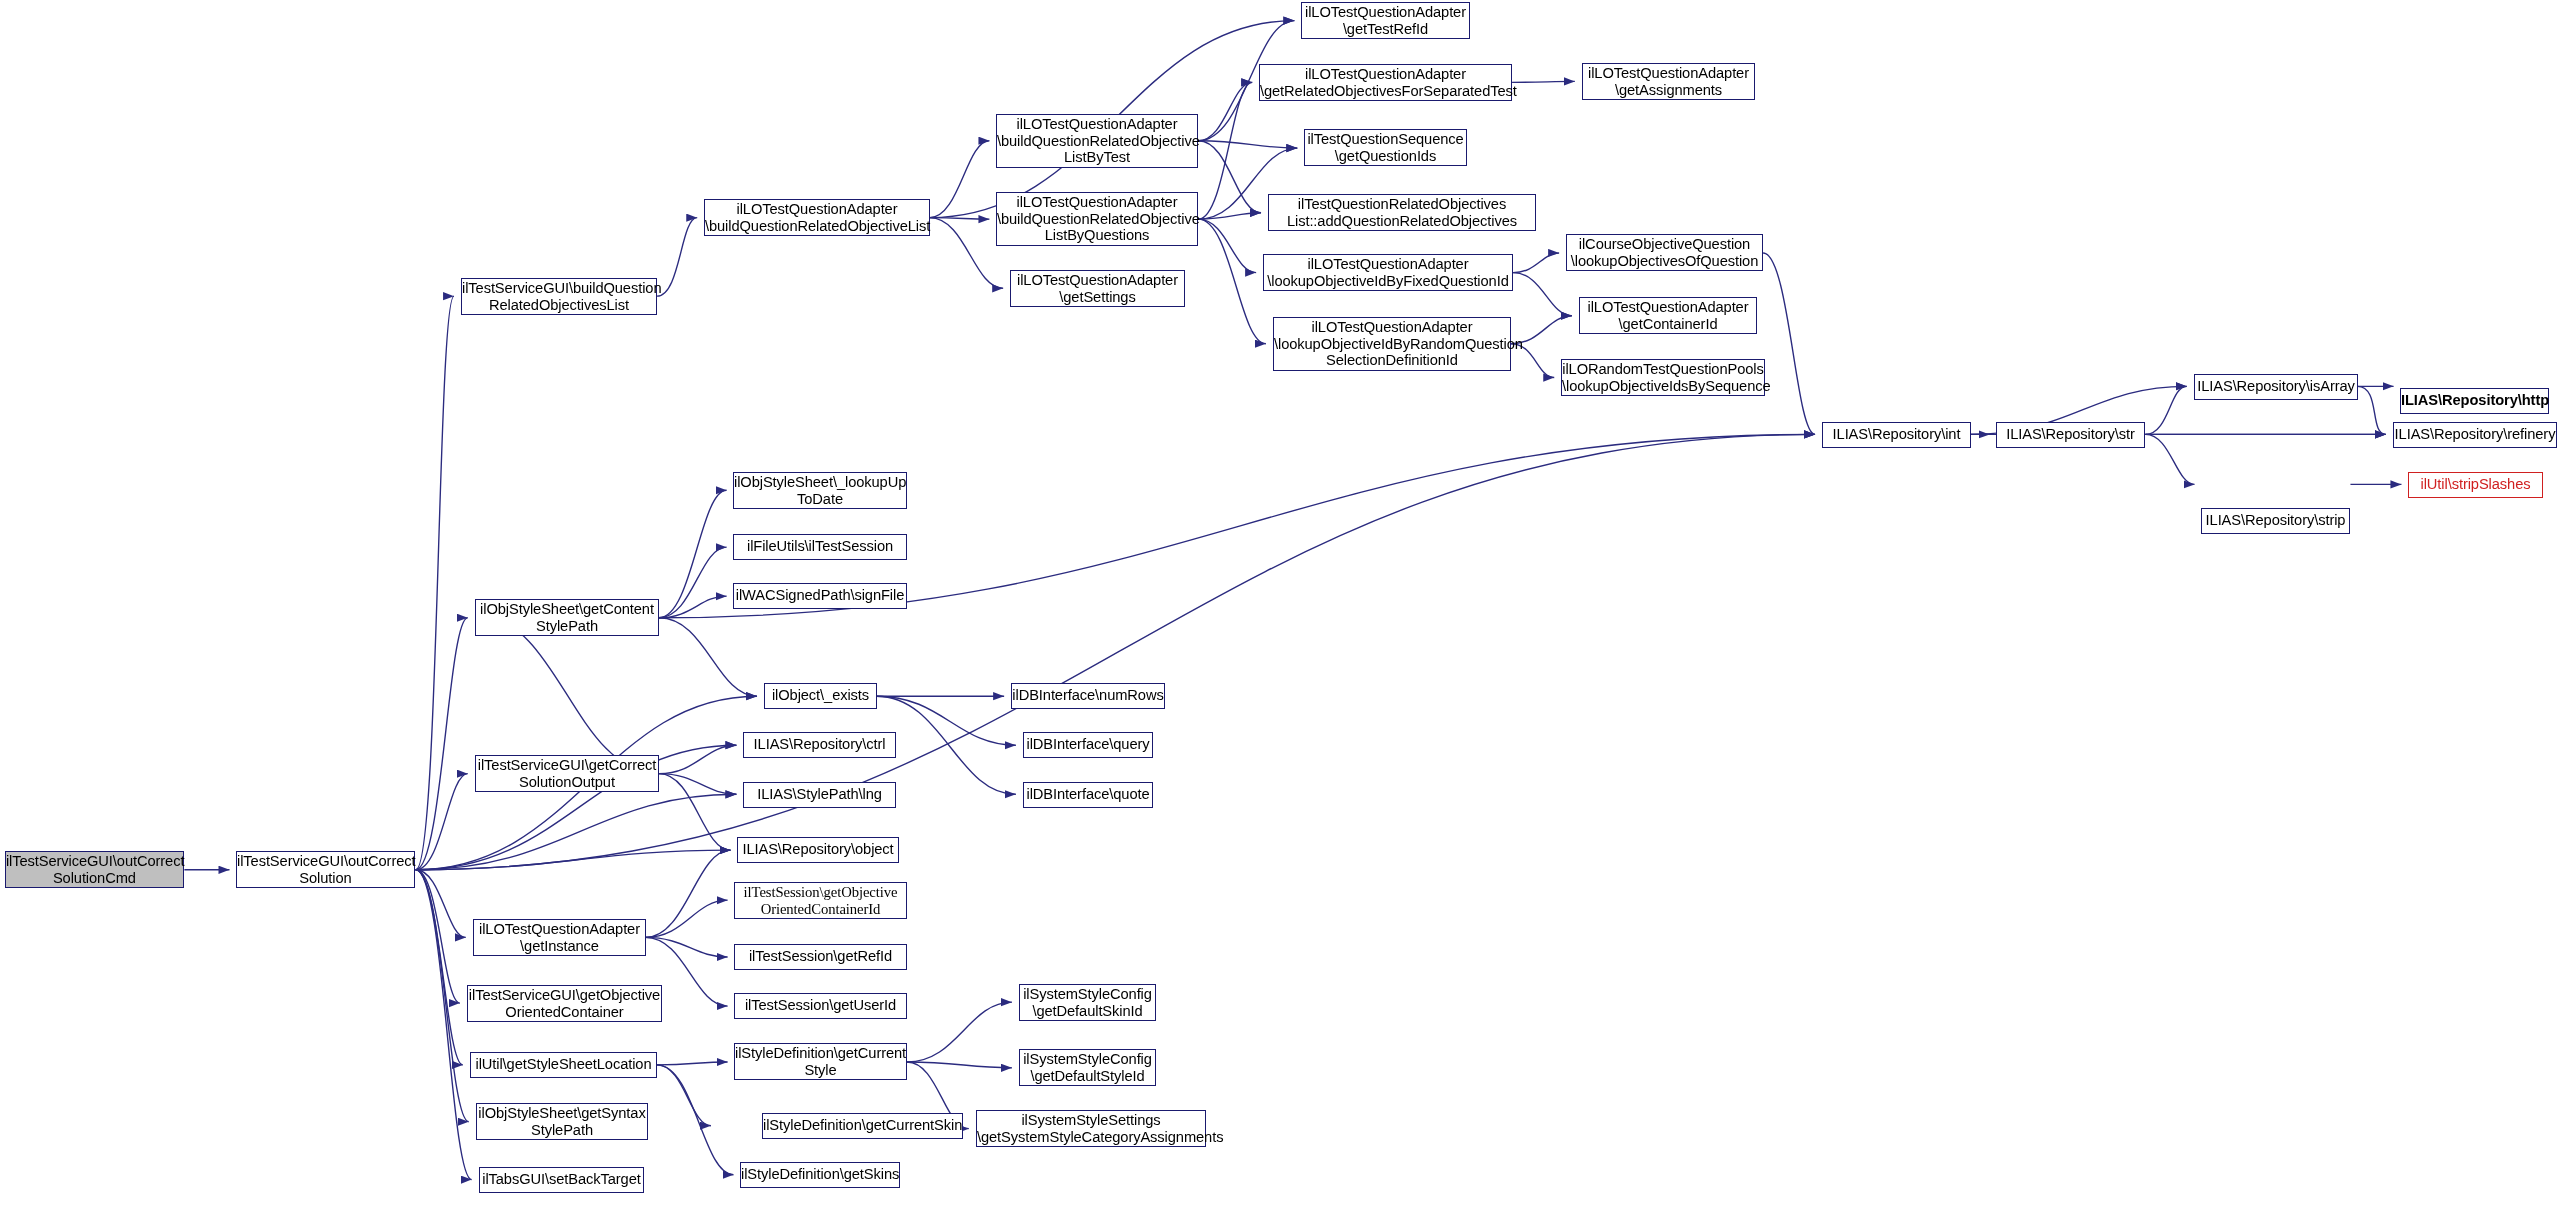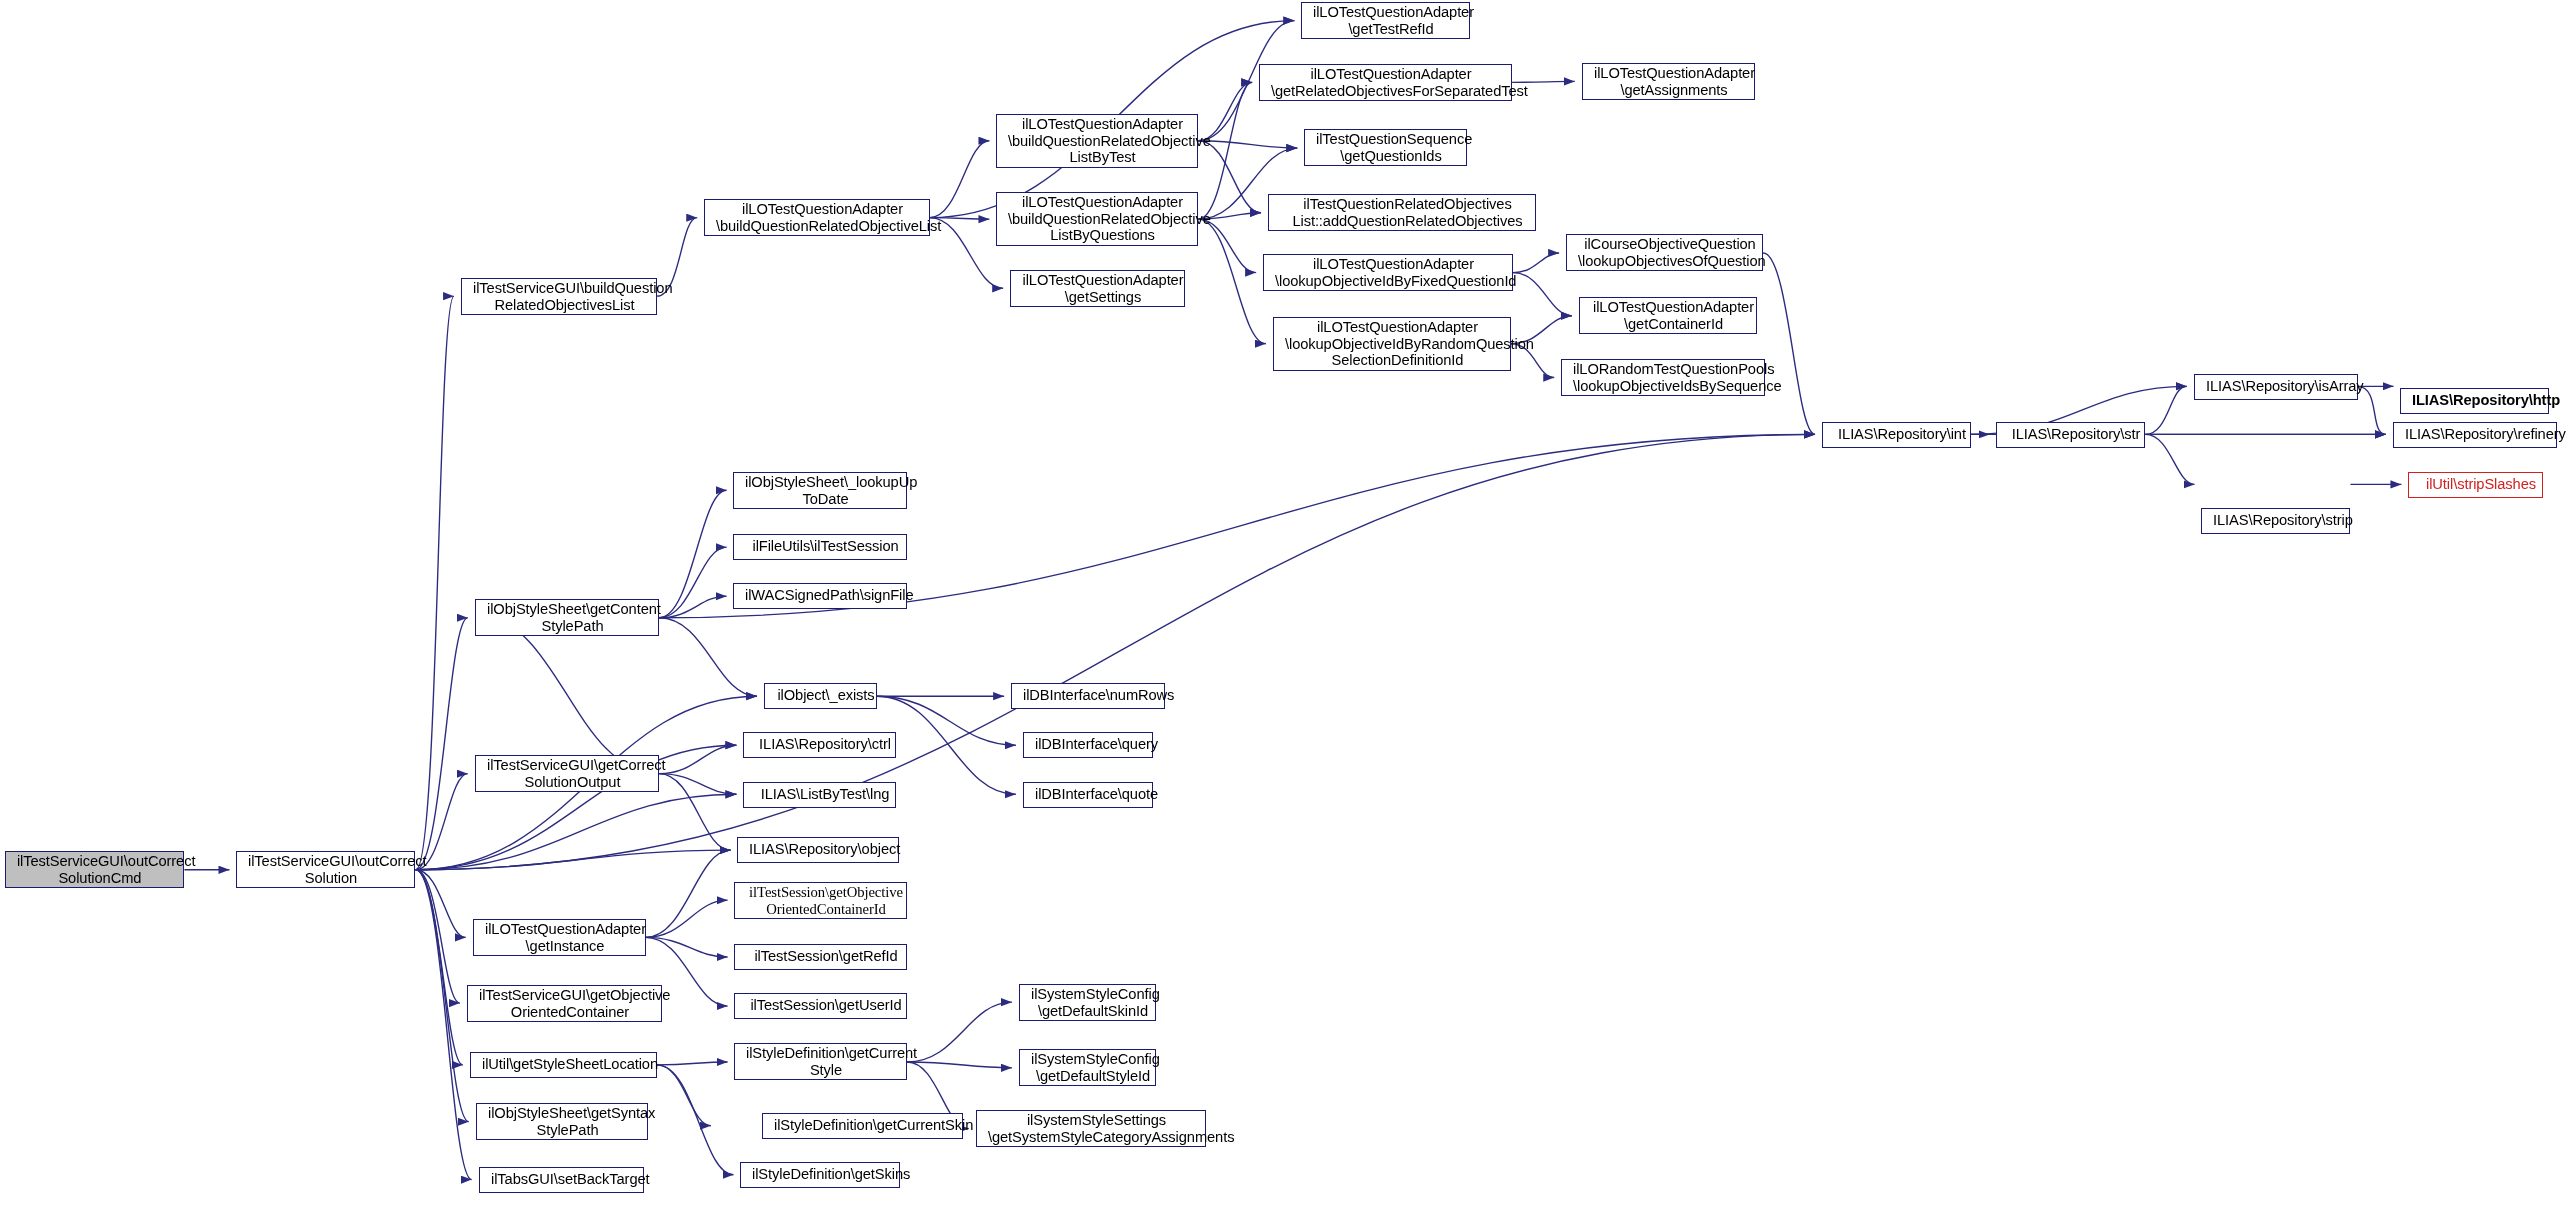--- a/index.html
+++ b/index.html
@@ -30,21 +30,20 @@
     background: #ffffff;
     color: #000000;
     font-size: 14.7px;
     line-height: 16.7px;
     display: flex;
     align-items: center;
     justify-content: center;
     text-align: center;
     white-space: pre;
     letter-spacing: -0.1px;
-    padding-left: 11px;
   }
   .node.root {
     background: #bfbfbf;
   }
   .node.highlight {
     border-color: #d02020;
     color: #d02020;
   }
   .node span {
     display: block;
@@ -180,21 +179,21 @@
       <div class="node" style="left: 733px; top: 583px; width: 174px; height: 25.5px;"><span>ilWACSignedPath\signFile</span></div>
       <div class="node" style="left: 475px; top: 599px; width: 184px; height: 37px;"><span>ilObjStyleSheet\getContent
 StylePath</span></div>
       <div class="node" style="left: 764px; top: 683px; width: 113px; height: 25.5px;"><span>ilObject\_exists</span></div>
       <div class="node" style="left: 1011px; top: 683px; width: 154px; height: 25.5px;"><span>ilDBInterface\numRows</span></div>
       <div class="node" style="left: 1023px; top: 732px; width: 130px; height: 25.5px;"><span>ilDBInterface\query</span></div>
       <div class="node" style="left: 1023px; top: 782px; width: 130px; height: 25.5px;"><span>ilDBInterface\quote</span></div>
       <div class="node" style="left: 475px; top: 755px; width: 184px; height: 37px;"><span>ilTestServiceGUI\getCorrect
 SolutionOutput</span></div>
       <div class="node" style="left: 743px; top: 732px; width: 153px; height: 25.5px;"><span>ILIAS\Repository\ctrl</span></div>
-      <div class="node" style="left: 743px; top: 782px; width: 153px; height: 25.5px;"><span>ILIAS\ListByTest\lng</span></div>
+      <div class="node" style="left: 743px; top: 782px; width: 153px; height: 25.5px;"><span>ILIAS\StylePath\lng</span></div>
       <div class="node" style="left: 737px; top: 837px; width: 162px; height: 25.5px;"><span>ILIAS\Repository\object</span></div>
       <div class="node" style="left: 734px; top: 882px; width: 173px; height: 37px; font-family: Liberation Serif, serif;"><span>ilTestSession\getObjective
 OrientedContainerId</span></div>
       <div class="node" style="left: 473px; top: 919px; width: 173px; height: 37px;"><span>ilLOTestQuestionAdapter
 \getInstance</span></div>
       <div class="node" style="left: 734px; top: 944px; width: 173px; height: 25.5px;"><span>ilTestSession\getRefId</span></div>
       <div class="node" style="left: 734px; top: 993px; width: 173px; height: 25.5px;"><span>ilTestSession\getUserId</span></div>
       <div class="node" style="left: 467px; top: 985px; width: 195px; height: 37px;"><span>ilTestServiceGUI\getObjective
 OrientedContainer</span></div>
       <div class="node" style="left: 470px; top: 1052px; width: 187px; height: 25.5px;"><span>ilUtil\getStyleSheetLocation</span></div>

